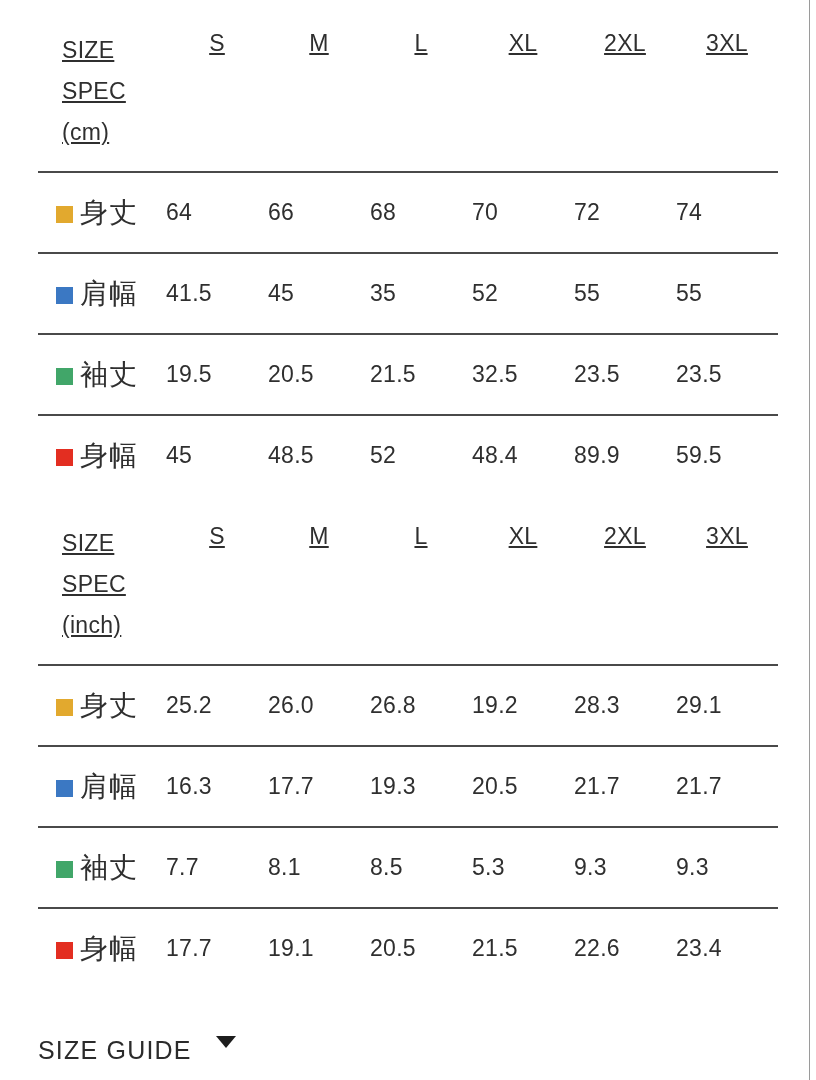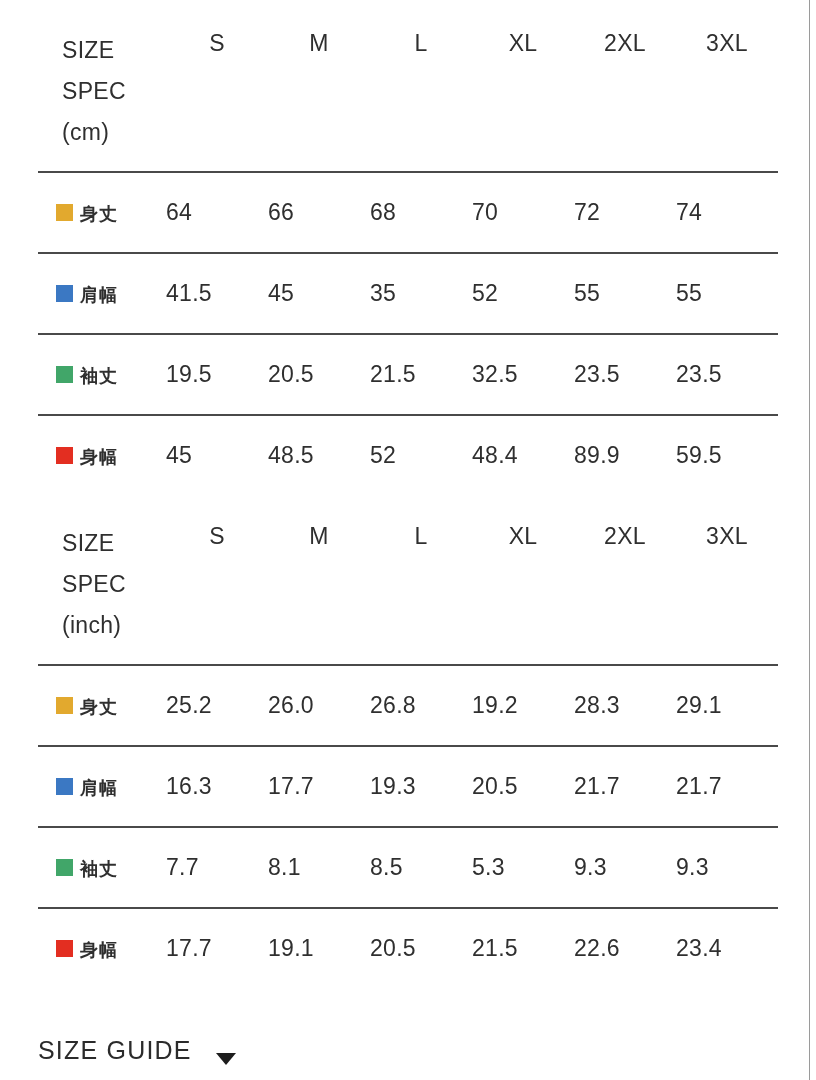--- a/index.html
+++ b/index.html
@@ -52,20 +52,21 @@
 
   .hdr-row th {
     padding: 0 0 18px 0;
     border: 0;
     font-weight: 400;
     font-size: 23px;
     color: #2f2f2f;
     vertical-align: top;
     text-align: center;
     letter-spacing: 0.3px;
+    text-decoration: underline;
   }
   .hdr-row th.unit-head {
     text-align: left;
     padding-left: 24px;
     line-height: 41px;
   }
   .unit-head span { display: block; }
 
   .spec-table tbody tr {
     border-top: 2px solid #4a4a4a;
@@ -88,31 +89,30 @@
     white-space: nowrap;
   }
   .swatch {
     display: inline-block;
     width: 17px;
     height: 17px;
     margin-right: 7px;
     vertical-align: -1px;
   }
   .label-text {
-    font-size: 18px;
+    font-size: 28px;
     letter-spacing: 1px;
-    font-weight: bold;
   }
 
   .size-guide {
     position: absolute;
     left: 38px;
     top: 1036px;
     display: flex;
-    align-items: flex-end;
+    align-items: flex-start;
     gap: 24px;
     cursor: pointer;
     user-select: none;
   }
   .size-guide .sg-text {
     font-size: 25px;
     letter-spacing: 1.2px;
     color: #2b2b2b;
   }
   .caret {

